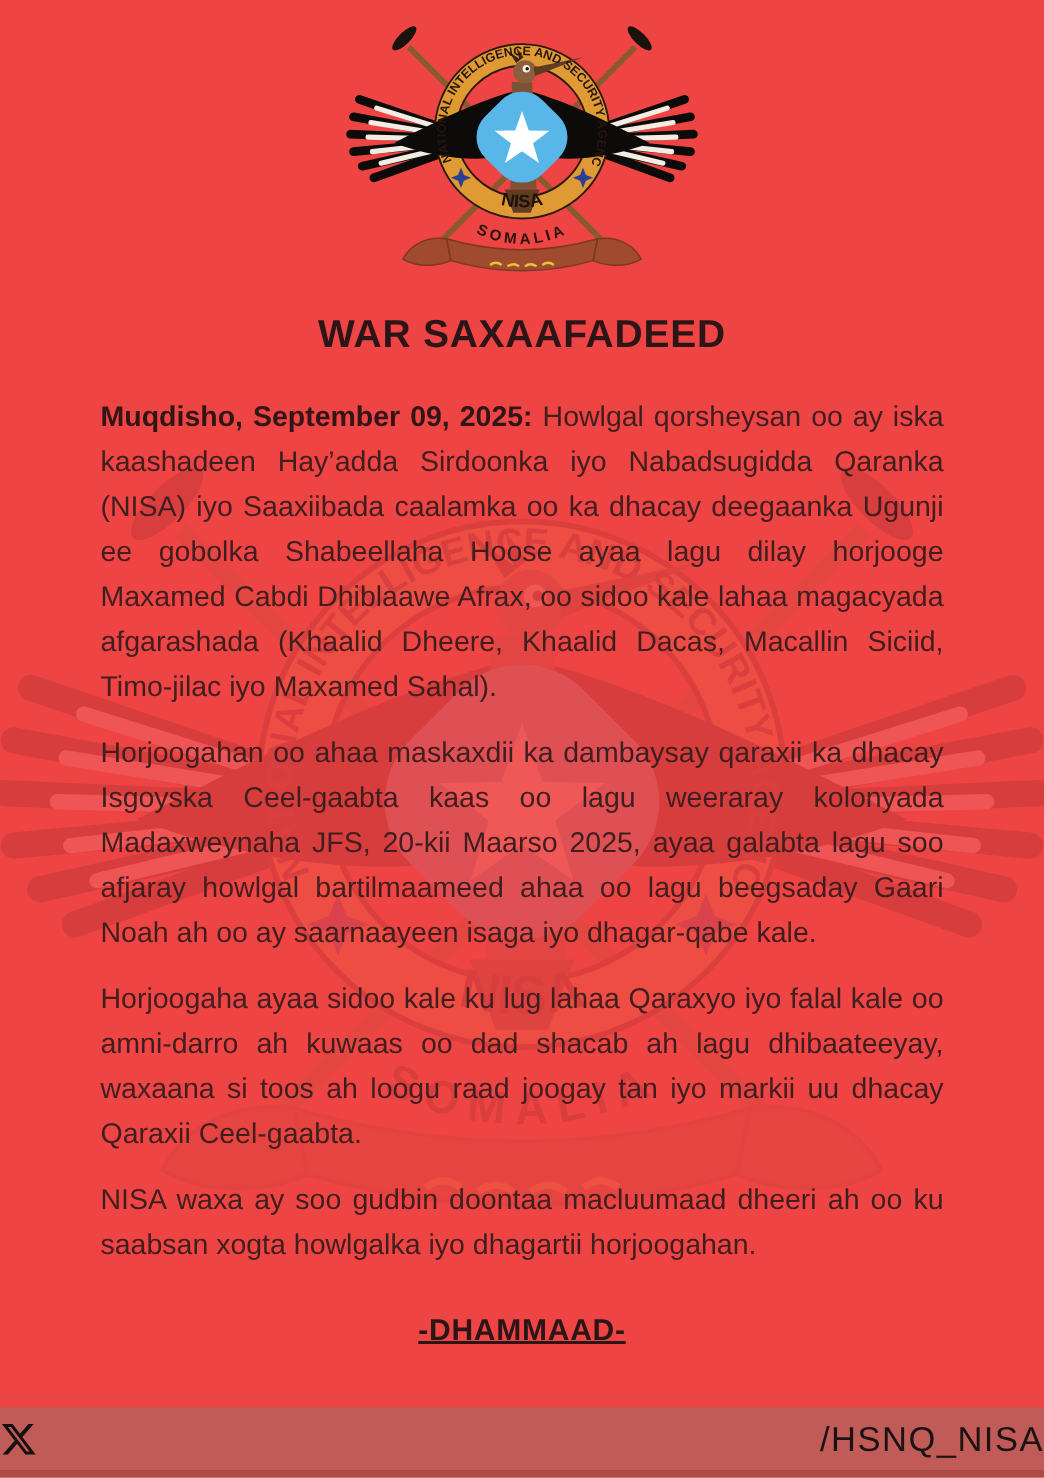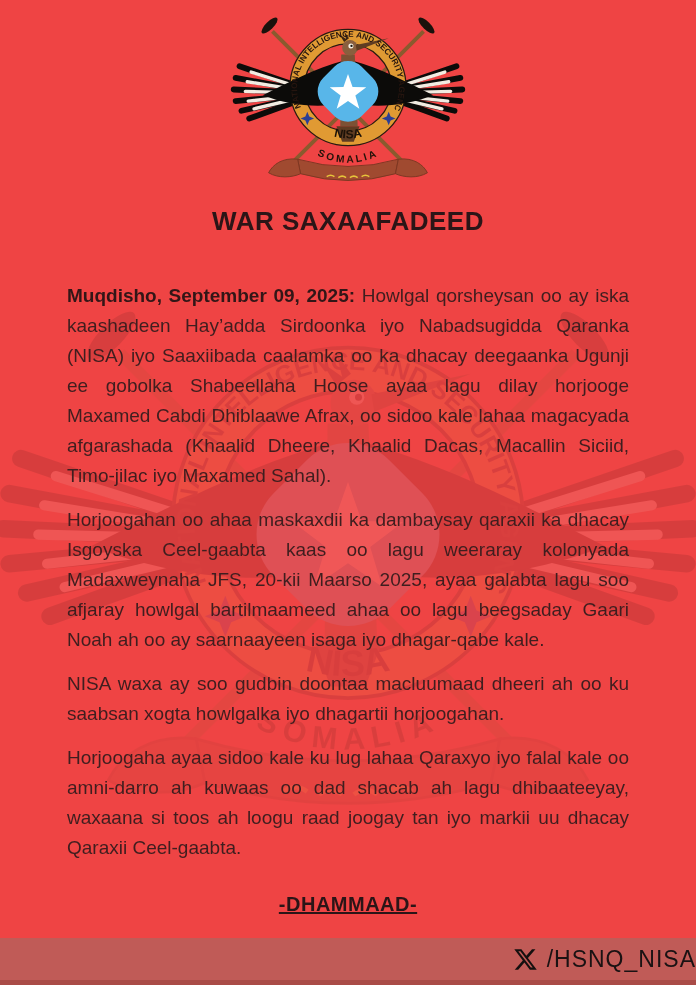--- a/index.html
+++ b/index.html
@@ -11,30 +11,30 @@
   .content{position:relative;z-index:1;}
 
   
   .logo-wrap{text-align:center;padding-top:12px;}
   .logo{width:252px;height:184px;}
 
   
   .title{margin-top:6px;text-align:center;font-size:26px;font-weight:bold;color:#2b1517;letter-spacing:.5px;}
 
   
-  .body-text{margin-top:44px;padding:0 67px;color:#3f1e1f;font-size:19px;line-height:30px;text-align:justify;}
+  .body-text{margin-top:26px;padding:0 67px;color:#3f1e1f;font-size:19px;line-height:30px;text-align:justify;}
   .body-text p{margin:0 0 14px 0;}
   .body-text b{color:#321617;}
 
   .end-mark{margin-top:30px;text-align:center;font-size:20px;font-weight:bold;color:#2b1517;letter-spacing:.5px;text-decoration:underline;}
 
   
   .footer{position:absolute;left:0;bottom:0;width:696px;height:47px;box-sizing:border-box;
           background:#c05b57;border-bottom:5px solid #a94b47;
-          display:flex;align-items:center;justify-content:flex-end;gap:9px;z-index:2;}
+          display:flex;align-items:center;justify-content:space-between;gap:9px;z-index:2;}
   .footer .x-ico{width:25px;height:25px;display:block;}
   .footer .handle{font-size:23px;color:#1a1213;letter-spacing:1px;font-weight:500;}
 
   svg text{font-family:"Liberation Sans",sans-serif;}
 </style>
 </head>
 <body>
 
 <div class="page">
 
@@ -147,22 +147,22 @@
       <svg class="logo" viewBox="0 0 260 190">
         <use href="#emblem"></use>
       </svg>
     </div>
 
     <div class="title">WAR SAXAAFADEED</div>
 
     <div class="body-text">
       <p><b>Muqdisho, September 09, 2025:</b><span> Howlgal qorsheysan oo ay iska kaashadeen Hay’adda Sirdoonka iyo Nabadsugidda Qaranka (NISA) iyo Saaxiibada caalamka oo ka dhacay deegaanka Ugunji ee gobolka Shabeellaha Hoose ayaa lagu dilay horjooge Maxamed Cabdi Dhiblaawe Afrax, oo sidoo kale lahaa magacyada afgarashada (Khaalid Dheere, Khaalid Dacas, Macallin Siciid, Timo-jilac iyo Maxamed Sahal).</span></p>
       <p><span>Horjoogahan oo ahaa maskaxdii ka dambaysay qaraxii ka dhacay Isgoyska Ceel-gaabta kaas oo lagu weeraray kolonyada Madaxweynaha JFS, 20-kii Maarso 2025, ayaa galabta lagu soo afjaray howlgal bartilmaameed ahaa oo lagu beegsaday Gaari Noah ah oo ay saarnaayeen isaga iyo dhagar-qabe kale.</span></p>
+      <p><span>Horjoogaha ayaa sidoo kale ku lug lahaa Qaraxyo iyo falal kale oo amni-darro ah kuwaas oo dad shacab ah lagu dhibaateeyay, waxaana si toos ah loogu raad joogay tan iyo markii uu dhacay Qaraxii Ceel-gaabta.</span></p>
       <p><span>NISA waxa ay soo gudbin doontaa macluumaad dheeri ah oo ku saabsan xogta howlgalka iyo dhagartii horjoogahan.</span></p>
-      <p><span>Horjoogaha ayaa sidoo kale ku lug lahaa Qaraxyo iyo falal kale oo amni-darro ah kuwaas oo dad shacab ah lagu dhibaateeyay, waxaana si toos ah loogu raad joogay tan iyo markii uu dhacay Qaraxii Ceel-gaabta.</span></p>
     </div>
 
     <div class="end-mark">-DHAMMAAD-</div>
   </div>
 
   <div class="footer">
     <svg class="x-ico" viewBox="0 0 24 24">
       <path fill="#15100f" d="M18.244 2.25h3.308l-7.227 8.26 8.502 11.24H16.17l-5.214-6.817L4.99 21.75H1.68l7.73-8.835L1.254 2.25H8.08l4.713 6.231 5.451-6.231zm-1.161 17.52h1.833L7.084 4.126H5.117l11.966 15.644z"></path>
     </svg>
     <span class="handle">/HSNQ_NISA</span>

